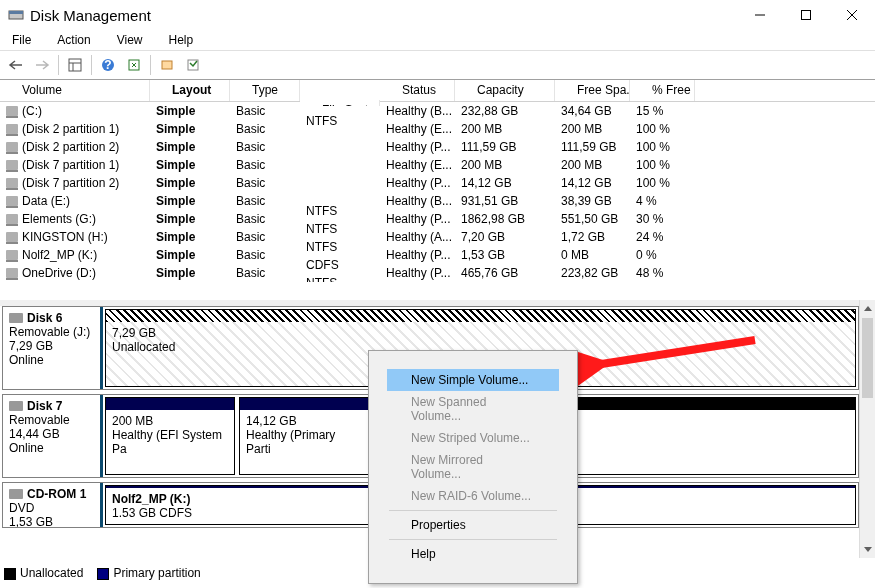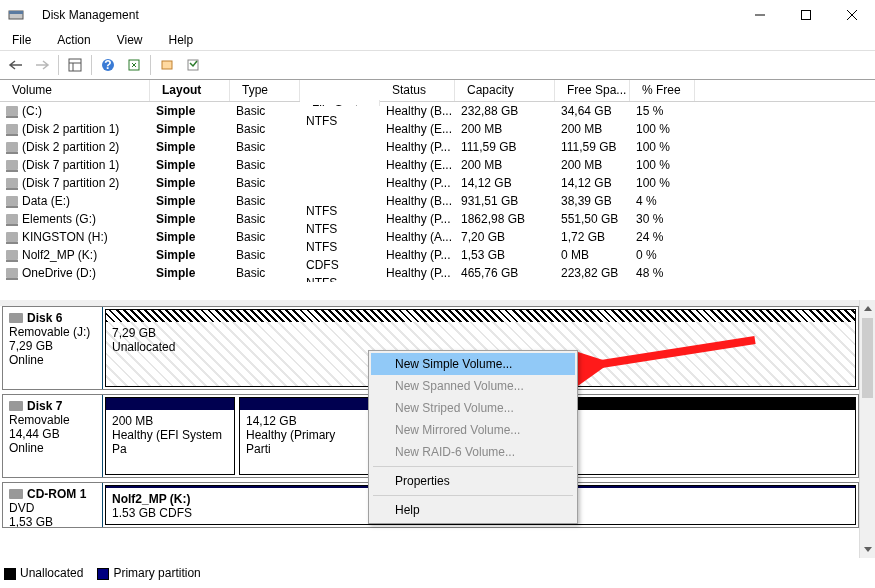--- a/index.html
+++ b/index.html
@@ -1,62 +1,62 @@
 <!DOCTYPE html>
 <html><head>
 <meta charset="utf-8">
 <style>
 * { margin: 0; padding: 0; box-sizing: border-box; font-family: "Segoe UI", Tahoma, sans-serif; font-size: 12px; }
 body { background: #fff; width: 875px; height: 588px; overflow: hidden; position: relative; }
 
 .titlebar { height: 30px; display: flex; align-items: center; padding: 0 0 0 8px; background: #fff; }
 .titlebar .icon { width: 16px; height: 16px; margin-right: 6px; }
-.titlebar .title { flex: 1; font-size: 12px; margin-left: 12px; }
+.titlebar .title { flex: 1; font-size: 15px; }
 .titlebar .winbtns { display: flex; }
 .titlebar .winbtn { width: 46px; height: 30px; display: flex; align-items: center; justify-content: center; }
 
 .menubar { height: 20px; display: flex; padding: 0 4px; align-items: center; gap: 10px; }
 .menubar .menu-item { padding: 2px 8px; }
 
 .toolbar { height: 30px; display: flex; align-items: center; padding: 2px 4px; border-top: 1px solid #e0e0e0; border-bottom: 1px solid #a0a0a0; gap: 2px; }
 .toolbar .tb-btn { width: 24px; height: 24px; display: flex; align-items: center; justify-content: center; border: 1px solid transparent; }
 .toolbar .sep { width: 1px; height: 20px; background: #ccc; margin: 0 2px; }
 
 .grid-header { display: flex; border-bottom: 1px solid #d0d0d0; background: #fff; height: 22px; }
-.grid-header .col { border-right: 1px solid #e4e4e4; padding: 3px 12px; font-size: 12px; background: #fff; white-space: nowrap; overflow: hidden; }
+.grid-header .col { border-right: 1px solid #e4e4e4; padding: 3px 22px; font-size: 12px; background: #fff; white-space: nowrap; overflow: hidden; }
 .grid-body { overflow: auto; }
 .grid-row { display: flex; height: 18px; align-items: center; }
 .grid-row .cell { padding: 1px 6px; font-size: 12px; white-space: nowrap; overflow: hidden; display: flex; align-items: center; }
 .vol-icon { width: 12px; height: 10px; background: #b0b0b0; display: inline-block; margin-right: 4px; border-radius: 1px; position: relative; flex-shrink: 0; }
 .vol-icon::after { content: ""; position: absolute; width: 12px; height: 2px; background: #888; bottom: -2px; left: 0; }
 
 .c-vol { width: 150px; }
 .c-lay { width: 80px; font-weight: bold; }
 .c-typ { width: 70px; }
 .c-fs  { width: 80px; margin-top: 20px; }
 .c-sta { width: 75px; }
 .c-cap { width: 100px; }
 .c-fre { width: 75px; }
 .c-pct { width: 65px; }
 
 .lower-pane { position: absolute; top: 300px; left: 0; right: 0; bottom: 30px; border-top: 6px solid #f0f0f0; overflow: hidden; }
 .disk-row { display: flex; border: 1px solid #808080; margin: 0 16px 4px 2px; height: 84px; background: #fff; }
 .disk-row.first { margin-top: 0; }
-.disk-info { width: 100px; border-right: 1px solid #0c4a6e; padding: 4px 6px; font-size: 12px; }
+.disk-info { width: 100px; border-right: 3px solid #0c4a6e; padding: 4px 6px; font-size: 12px; }
 .disk-info .dn { font-weight: bold; display: flex; align-items: center; gap: 4px; }
 .disk-ico { width: 14px; height: 10px; background: #999; display: inline-block; border-radius: 1px; }
 .parts { flex: 1; display: flex; }
 .part-box { border: 1px solid #000; margin: 2px; display: flex; flex-direction: column; background: #fff; position: relative; }
 .part-head { height: 12px; background: #000050; }
 .part-head.unalloc { background: repeating-linear-gradient(45deg, #000 0, #000 2px, #fff 2px, #fff 5px); }
 .part-head.black { background: #000; }
 .part-body { flex: 1; padding: 4px 6px; font-size: 12px; }
 .part-body.hatched { background: repeating-linear-gradient(45deg, #fff 0, #fff 6px, #e6e6e6 6px, #e6e6e6 8px); }
 
-.context-menu { position: absolute; background: #f0f0f0; border: 1px solid #a0a0a0; box-shadow: 2px 2px 4px rgba(0,0,0,0.25); padding: 2px; z-index: 100; width: 210px; }
+.context-menu { position: absolute; background: #f0f0f0; border: 1px solid #a0a0a0; box-shadow: 2px 2px 4px rgba(0,0,0,0.25); padding: 18px; z-index: 100; width: 210px; }
 .cm-item { padding: 4px 24px; font-size: 12px; }
 .cm-item.hl { background: #91c9f7; }
 .cm-item.dis { color: #8a8a8a; }
 .cm-sep { height: 1px; background: #d0d0d0; margin: 3px 2px; }
 
 .legend { position: absolute; bottom: 8px; left: 4px; display: flex; gap: 14px; font-size: 12px; align-items: center; }
 .legend .sw { width: 12px; height: 12px; display: inline-block; margin-right: 4px; border: 1px solid #000; vertical-align: middle; }
 .legend .sw.black { background: #000; }
 .legend .sw.blue { background: #000080; }
 

